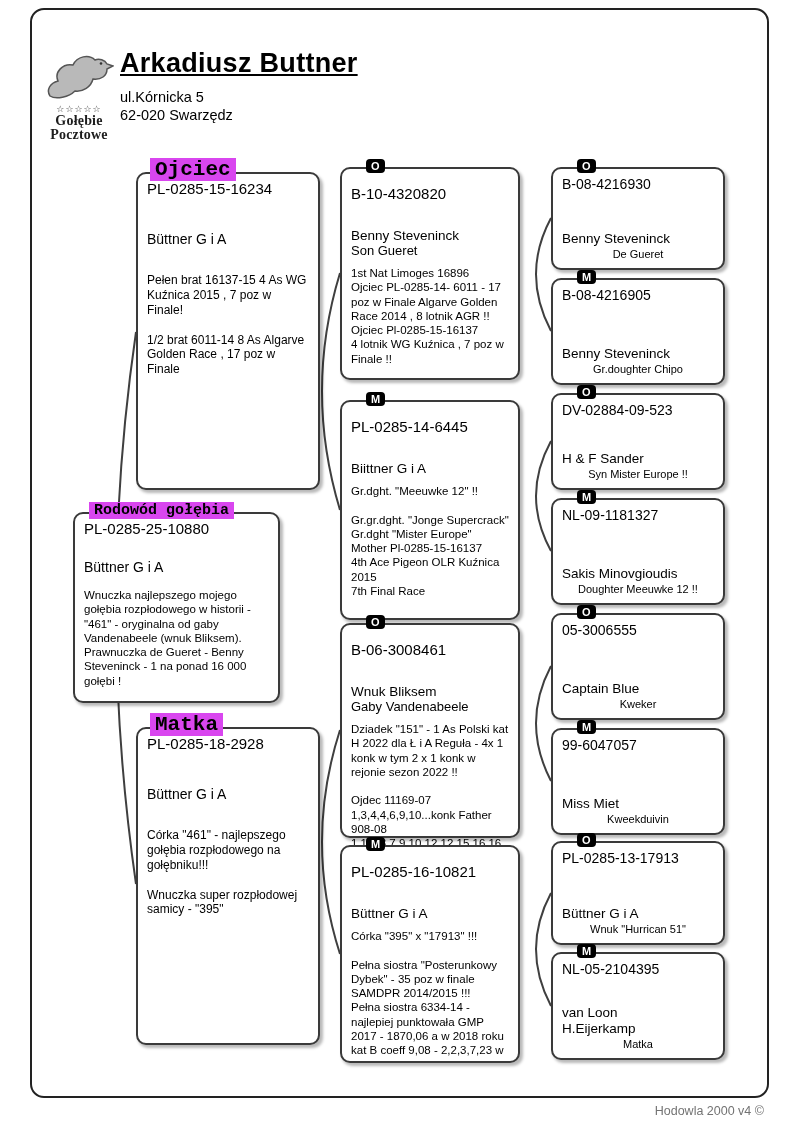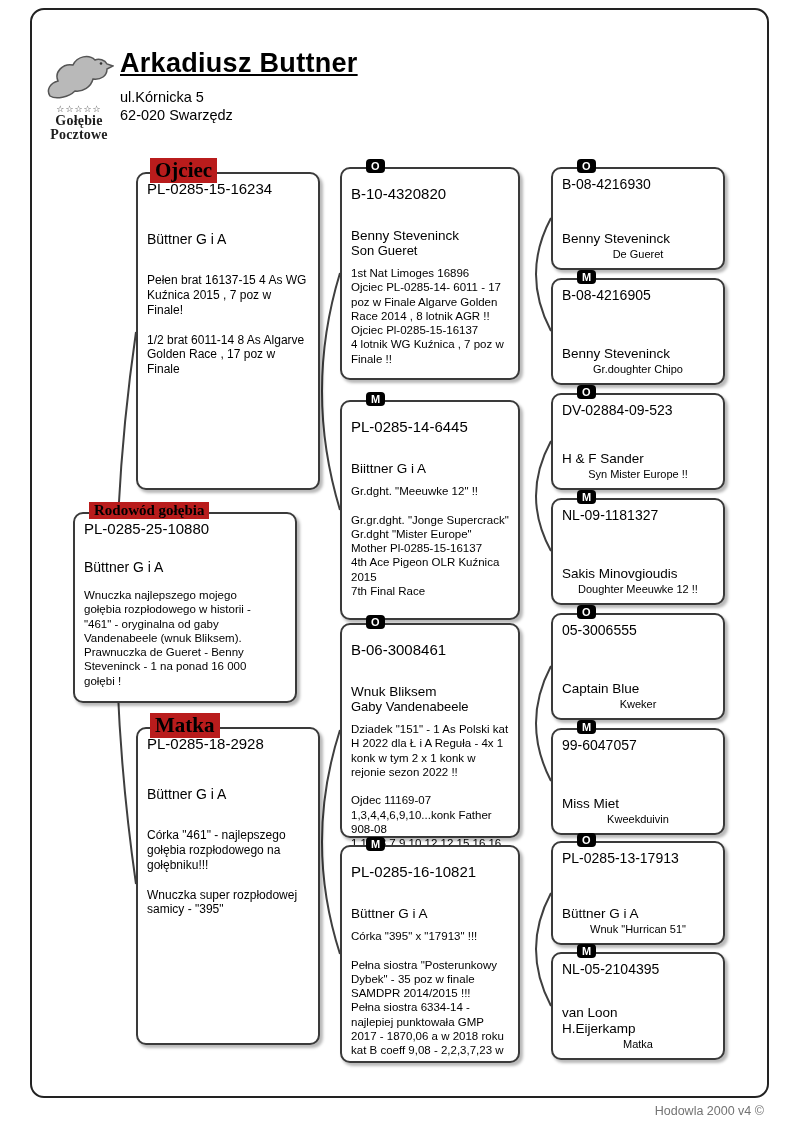--- a/index.html
+++ b/index.html
@@ -46,40 +46,40 @@
   
   .box {
     position: absolute; z-index: 2;
     background: #fff;
     border: 2px solid #3a3a3a; border-radius: 10px;
     box-shadow: 2.5px 3px 3px rgba(0,0,0,0.28);
     box-sizing: border-box;
     padding: 6px 9px;
   }
   .legend {
-    position: absolute; background: #b91c1c; padding: 0 5px;
-    font-family: Liberation Serif, serif; font-weight: bold;
+    position: absolute; background: #d946ef; padding: 0 5px;
+    font-family: Liberation Mono, monospace; font-weight: bold;
     white-space: nowrap;
   }
   .legend.big  { font-size: 21px; top: -16px; left: 12px; }
   .legend.small{ font-size: 15px; top: -12px; left: 14px; }
   .sexmark {
     position: absolute; top: -10px; left: 24px;
     background: #000; color: #fff;
     font-size: 11px; font-weight: bold; line-height: 14px;
     padding: 0 5px; border-radius: 4px;
   }
   .ring  { font-size: 15px; }
   .name  { font-size: 14px; white-space: pre-line; }
   .sub   { font-size: 13px; }
   .notes { font-size: 12px; line-height: 1.24; white-space: pre-line; }
 
   
   .pos-father { left: 136px; top: 172px; width: 184px; height: 318px; }
-  .pos-root   { left: 73px;  top: 512px; width: 224px; height: 191px; }
+  .pos-root   { left: 73px;  top: 512px; width: 207px; height: 191px; }
   .pos-mother { left: 136px; top: 727px; width: 184px; height: 318px; }
   .g2 .name { margin-top: 34px; }
   .g2 .notes { margin-top: 26px; }
   .pos-root .name  { margin-top: 22px; }
   .pos-root .notes { margin-top: 13px; font-size: 11.5px; max-width: 176px; }
 
   
   .g3 { left: 340px; width: 180px; }
   .g3-0 { top: 167px; height: 213px; }
   .g3-1 { top: 400px; height: 220px; }

